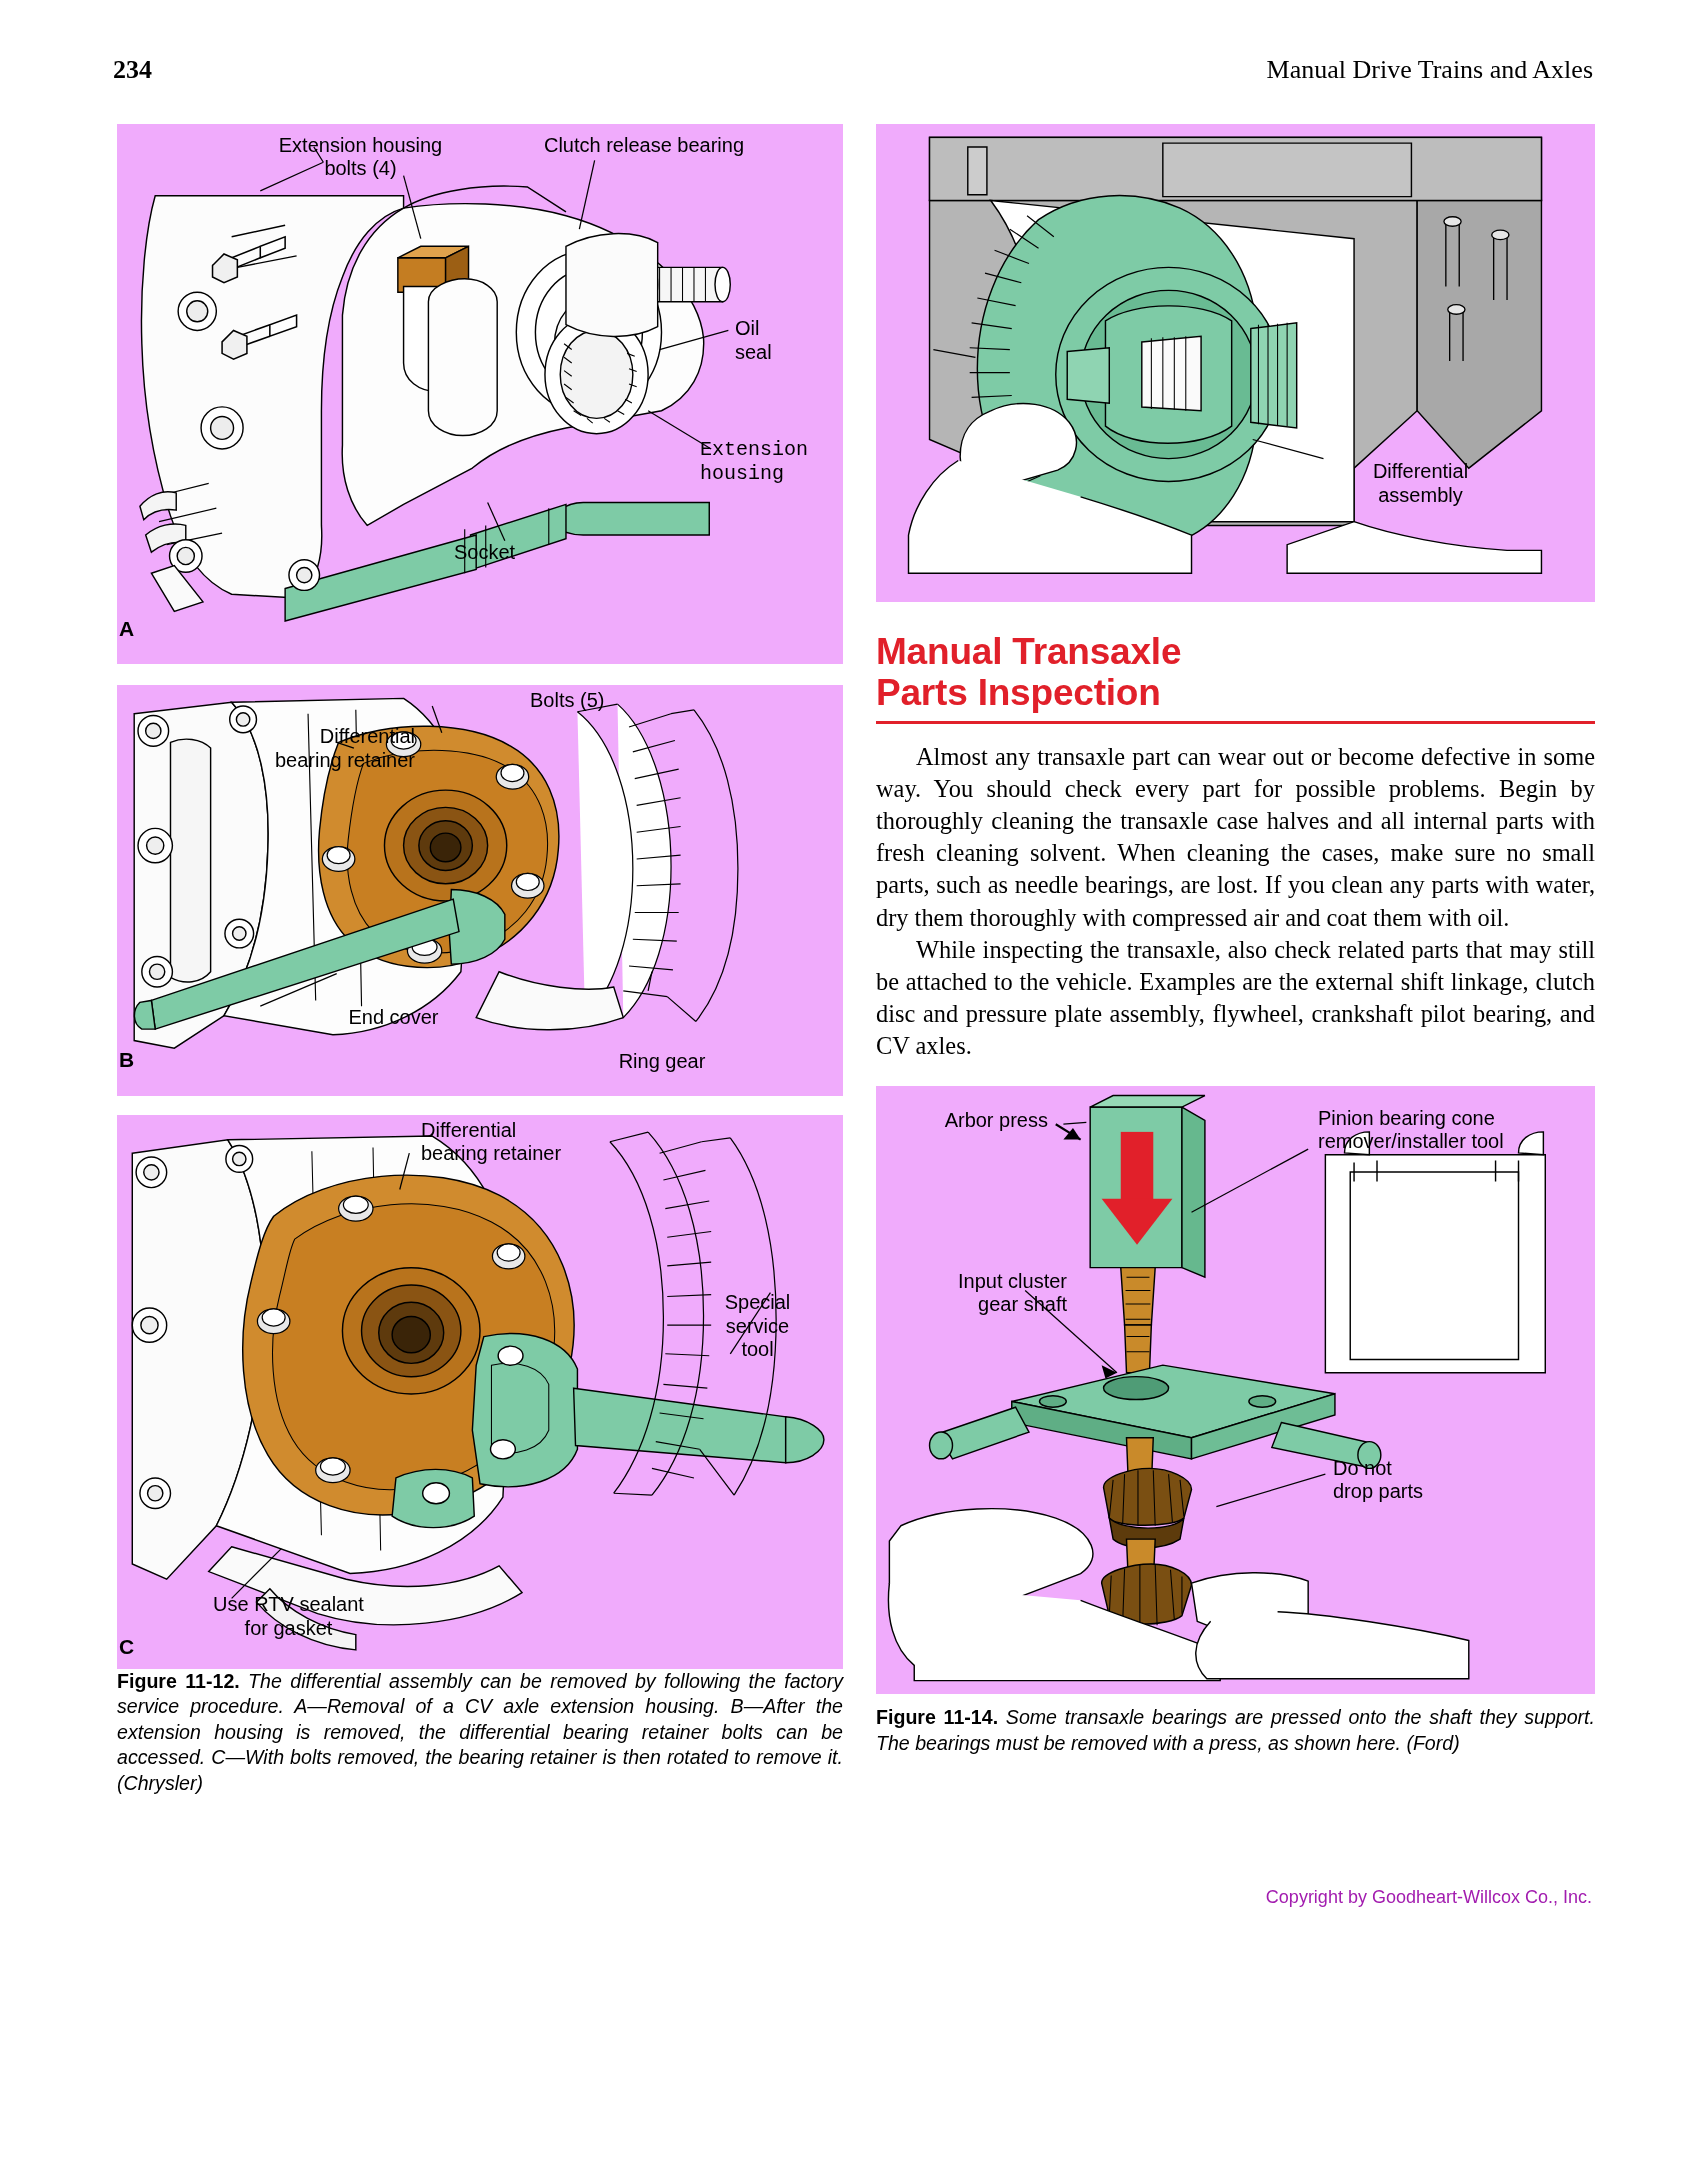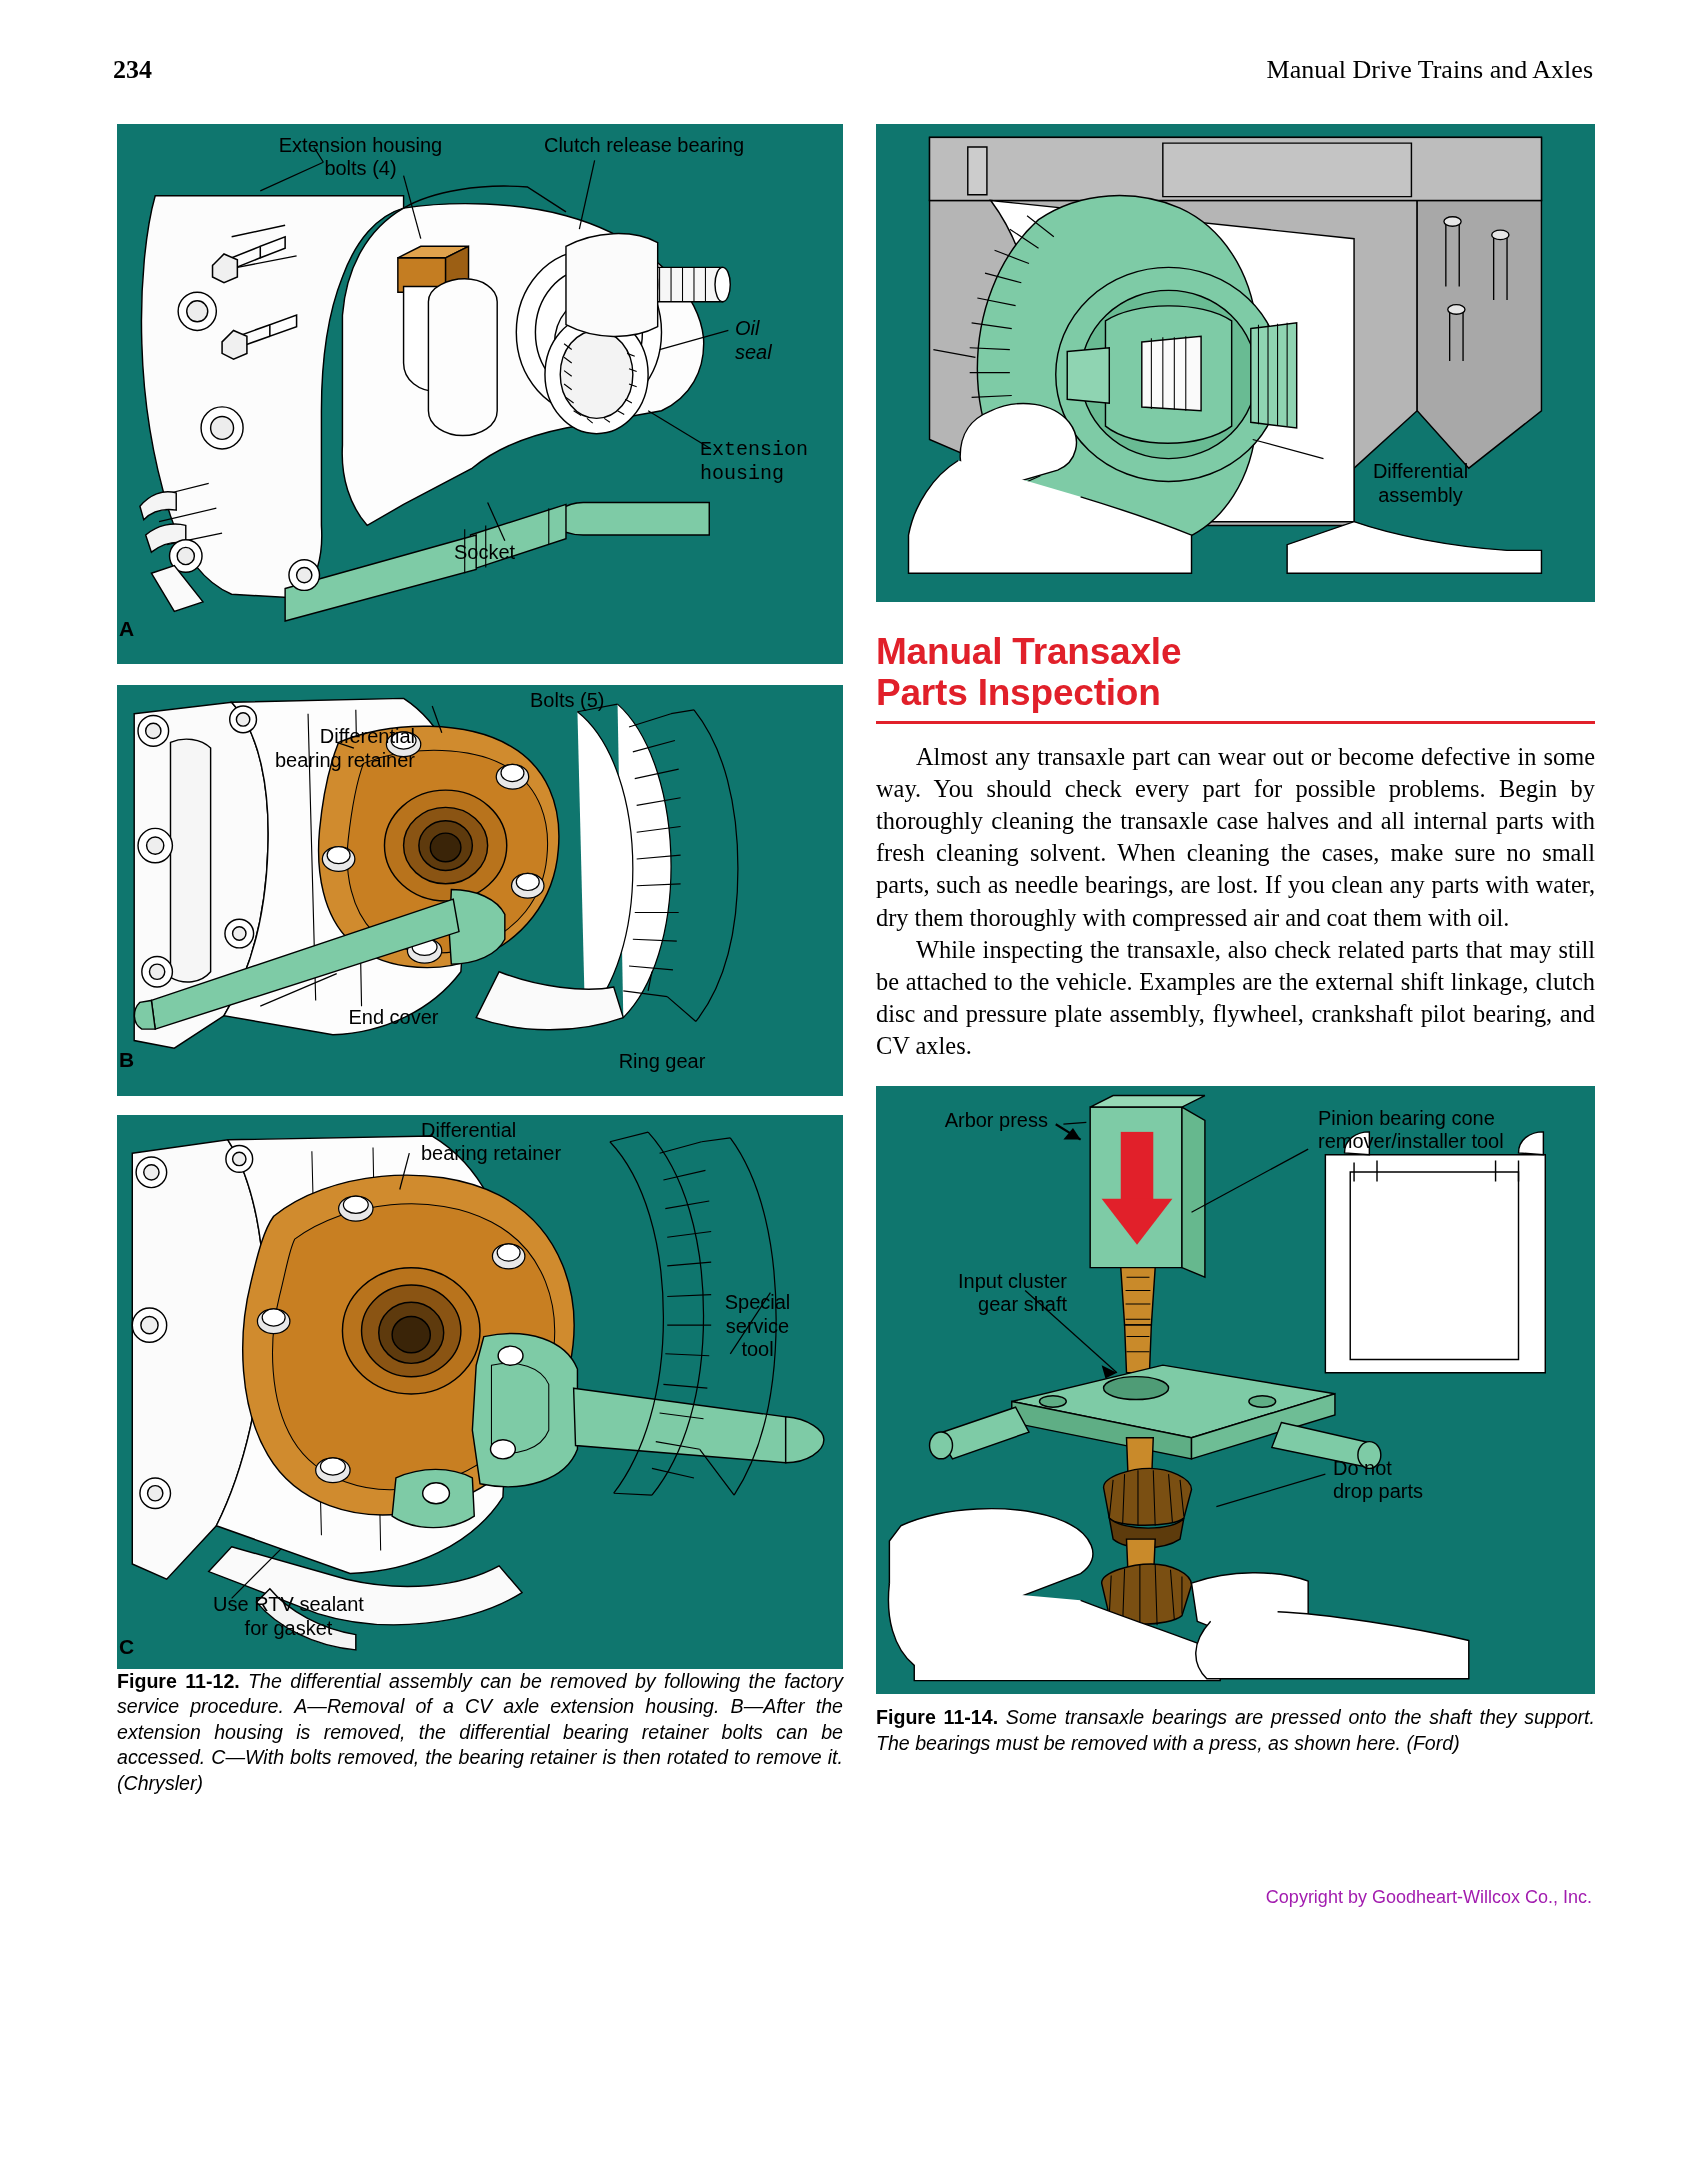--- a/index.html
+++ b/index.html
@@ -72,21 +72,21 @@
   }
   .fig-caption b {
     font-style: normal;
     font-weight: bold;
   }
 
   
   .art {
     position: relative;
     width: 100%;
-    background: #0f766e;
+    background: #f0abfc;
   }
   .art svg { display: block; width: 100%; height: 100%; }
 
   .lbl {
     position: absolute;
     font-family: "Liberation Sans", sans-serif;
     font-size: 20px;
     line-height: 1.18;
     color: #000;
     white-space: pre;
@@ -217,21 +217,21 @@
               <path d="M500 38 L484 110"></path>
               <path d="M640 216 L568 236"></path>
               <path d="M622 340 L556 300"></path>
               <path d="M388 396 L406 436"></path>
             </g>
           </g>
         </svg>
         <div class="lbl c" style="left:124px; top:9.6px; width:239px;">Extension housing
 bolts (4)</div>
         <div class="lbl c" style="left:379px; top:9.6px; width:296px;">Clutch release bearing</div>
-        <div class="lbl" style="left:618px; top:193px; width:96px;font-style:italic;">Oil
+        <div class="lbl" style="left:618px; top:193px; width:96px;">Oil
 seal</div>
         <div class="lbl" style="left:583px; top:314px; width:143px;font-family:Liberation Mono, monospace;">Extension
 housing</div>
         <div class="lbl c" style="left:296px; top:417px; width:143px;">Socket</div>
         <div class="panel-letter" style="left:1.9px; top:493px;">A</div>
       </div>
     </div>
 
     <div class="fig" style="height:411px; margin-top:21px;">
       <div class="art" style="height:411px;">

